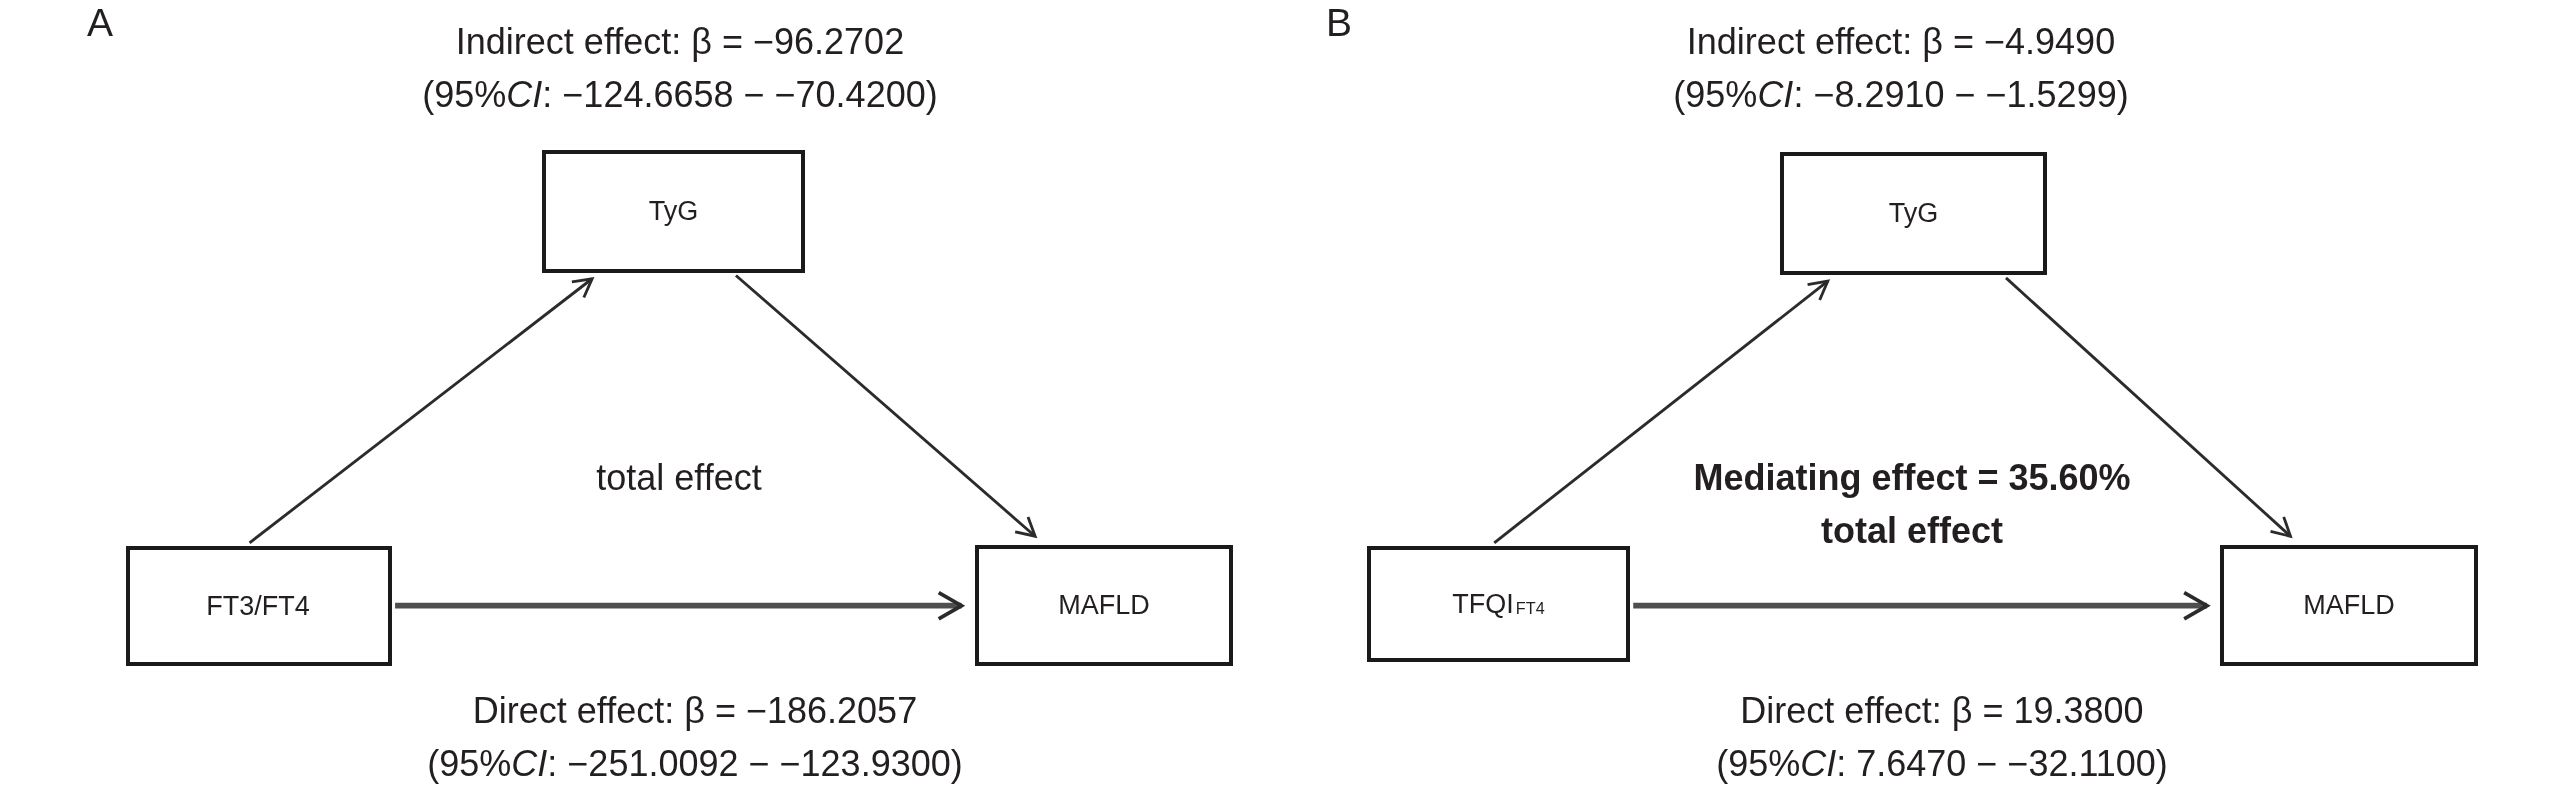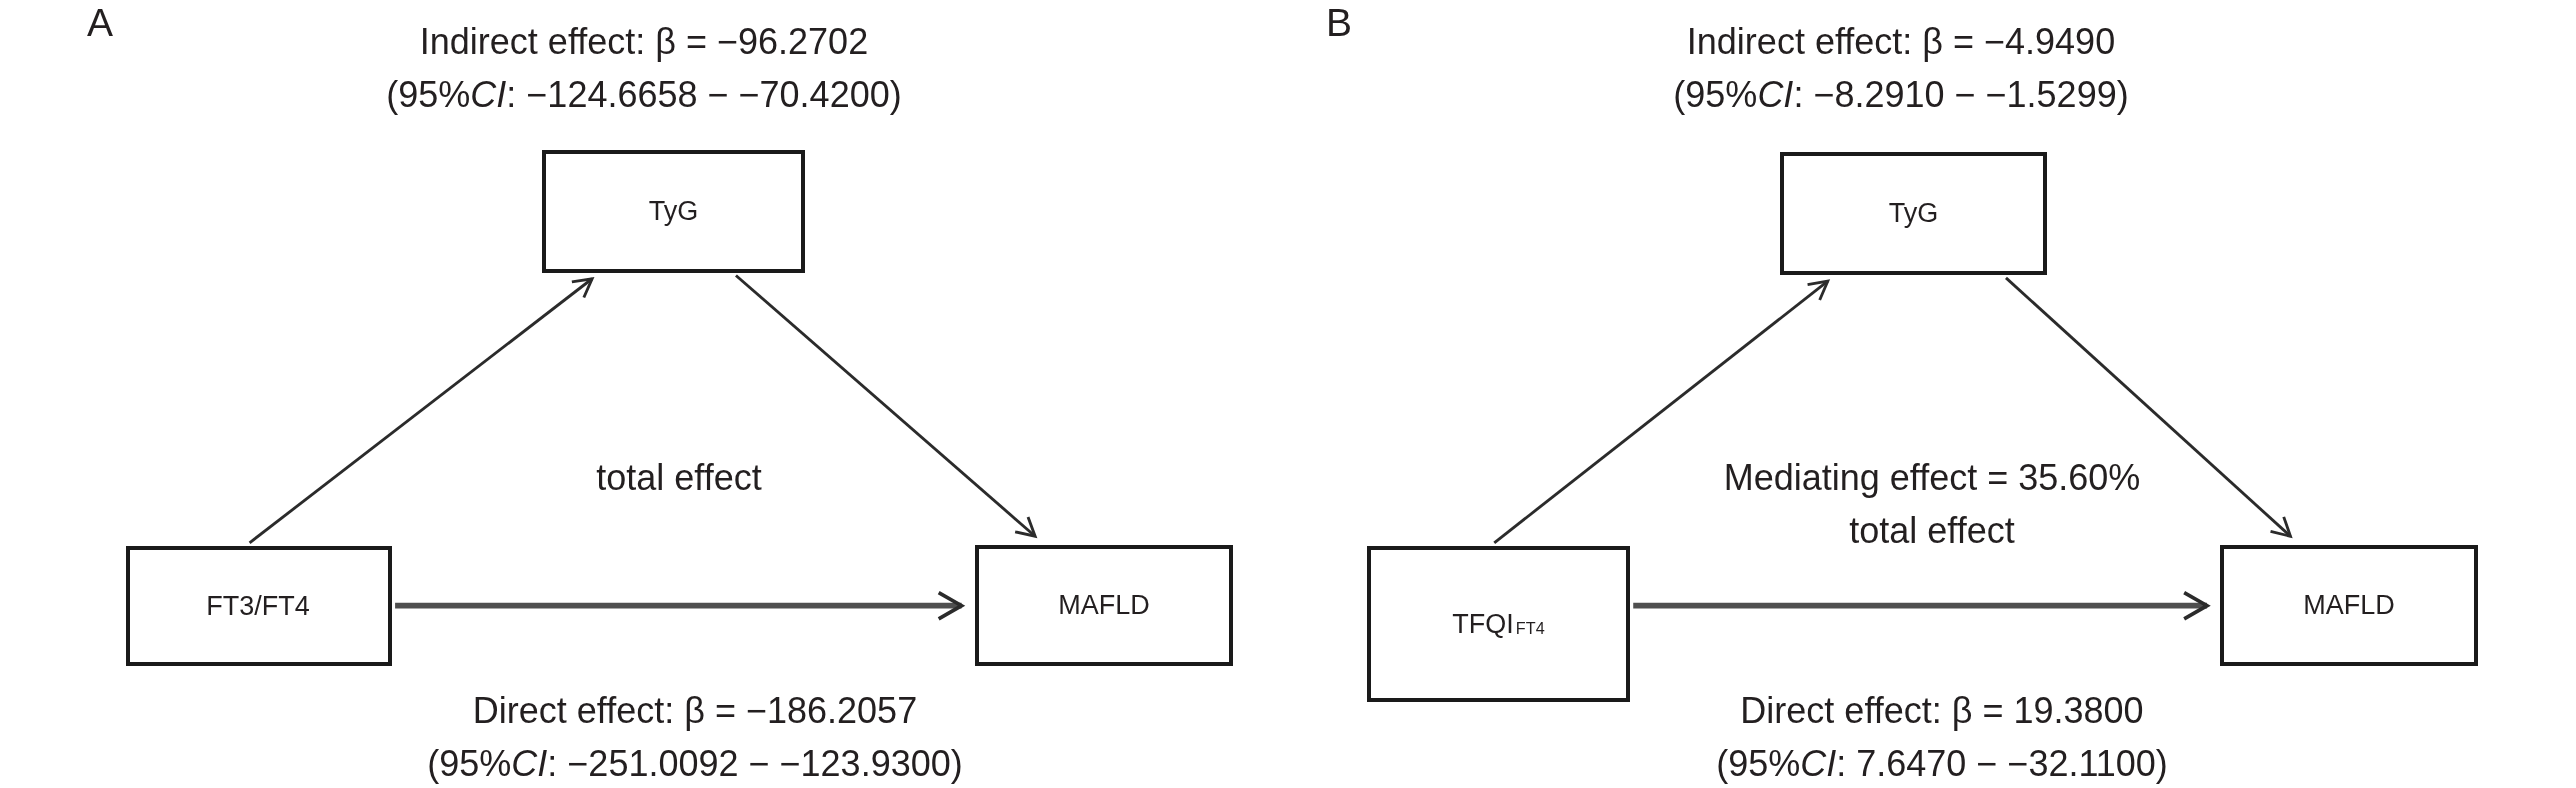--- a/index.html
+++ b/index.html
@@ -27,36 +27,36 @@
   .box {
     position: absolute; box-sizing: border-box;
     border: 4.9px solid #1a1a1a; background: #ffffff;
     display: flex; align-items: center; justify-content: center;
     font-size: 27px; white-space: nowrap;
   }
   .pA .box-mediator { left: 542px; top: 150px; width: 263px; height: 123px; }
   .pA .box-exposure { left: 126px; top: 546px; width: 266px; height: 120px; }
   .pA .box-outcome  { left: 975px; top: 545px; width: 258px; height: 121px; }
   .pB .box-mediator { left: 492px; top: 152px; width: 267px; height: 123px; }
-  .pB .box-exposure { left: 79px;  top: 546px; width: 263px; height: 156px; }
+  .pB .box-exposure { left: 79px;  top: 546px; width: 263px; height: 116px; }
   .pB .box-outcome  { left: 932px; top: 545px; width: 258px; height: 121px; }
 
   .sub { font-size: 0.6em; position: relative; top: 0.3em; margin-left: 2px; }
 
   .text-block {
     position: absolute; transform: translateX(-50%);
     text-align: center; font-size: 36px; line-height: 53px;
     white-space: nowrap; color: #231f20;
   }
   .indirect { top: 14.7px; }
-  .pA .indirect { left: 644px; }
+  .pA .indirect { left: 680px; }
   .pB .indirect { left: 613px; }
   .mediating { top: 451px; }
   .pA .mediating { left: 679px; }
-  .pB .mediating { left: 644px; }
+  .pB .mediating { left: 624px; font-weight: bold; }
   .direct { top: 684px; }
   .pA .direct { left: 695px; }
   .pB .direct { left: 654px; }
 
   .ci-label { font-style: italic; margin-top: 29px; }
 </style>
 </head>
 <body>
 
 <div class="figure">

